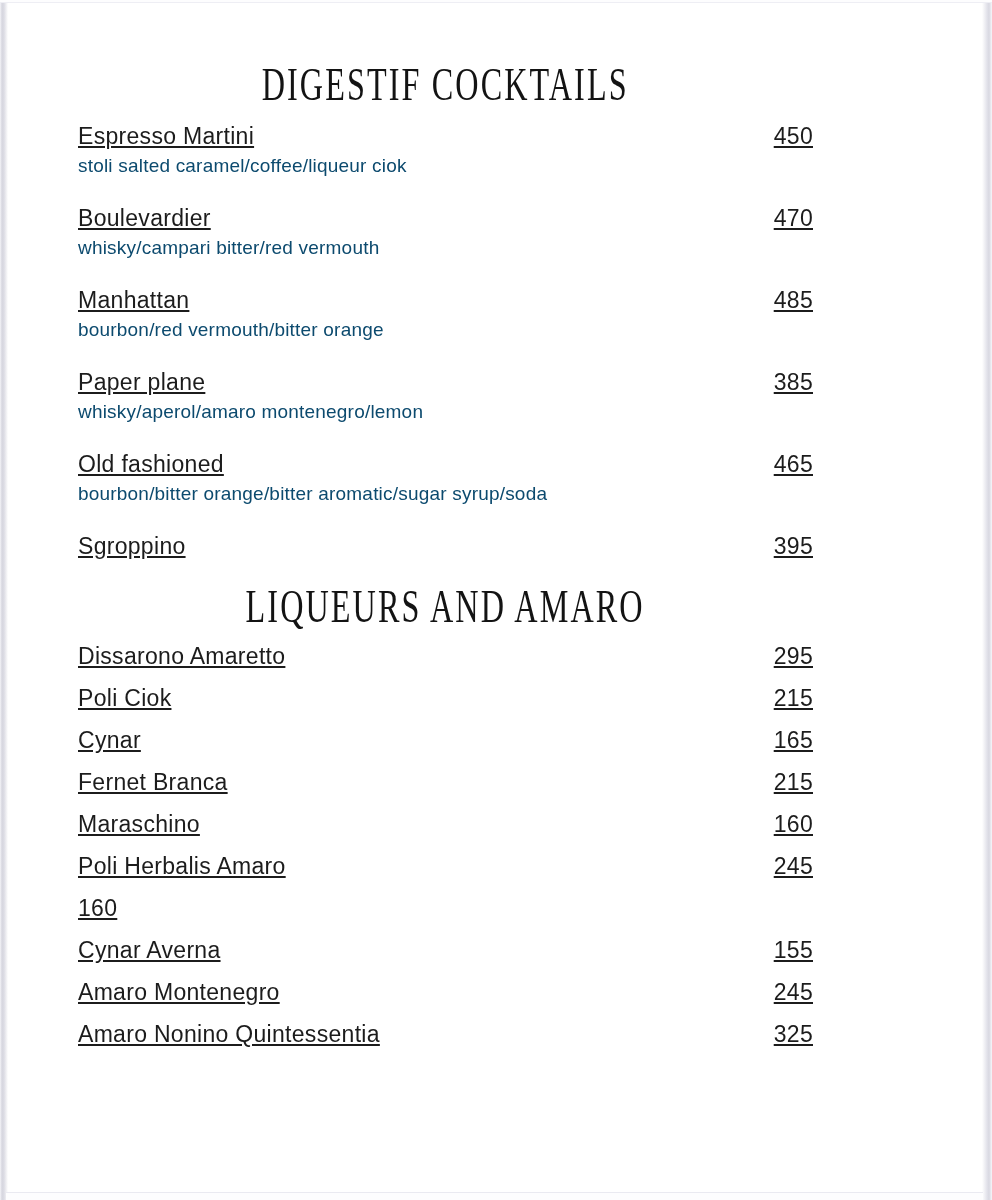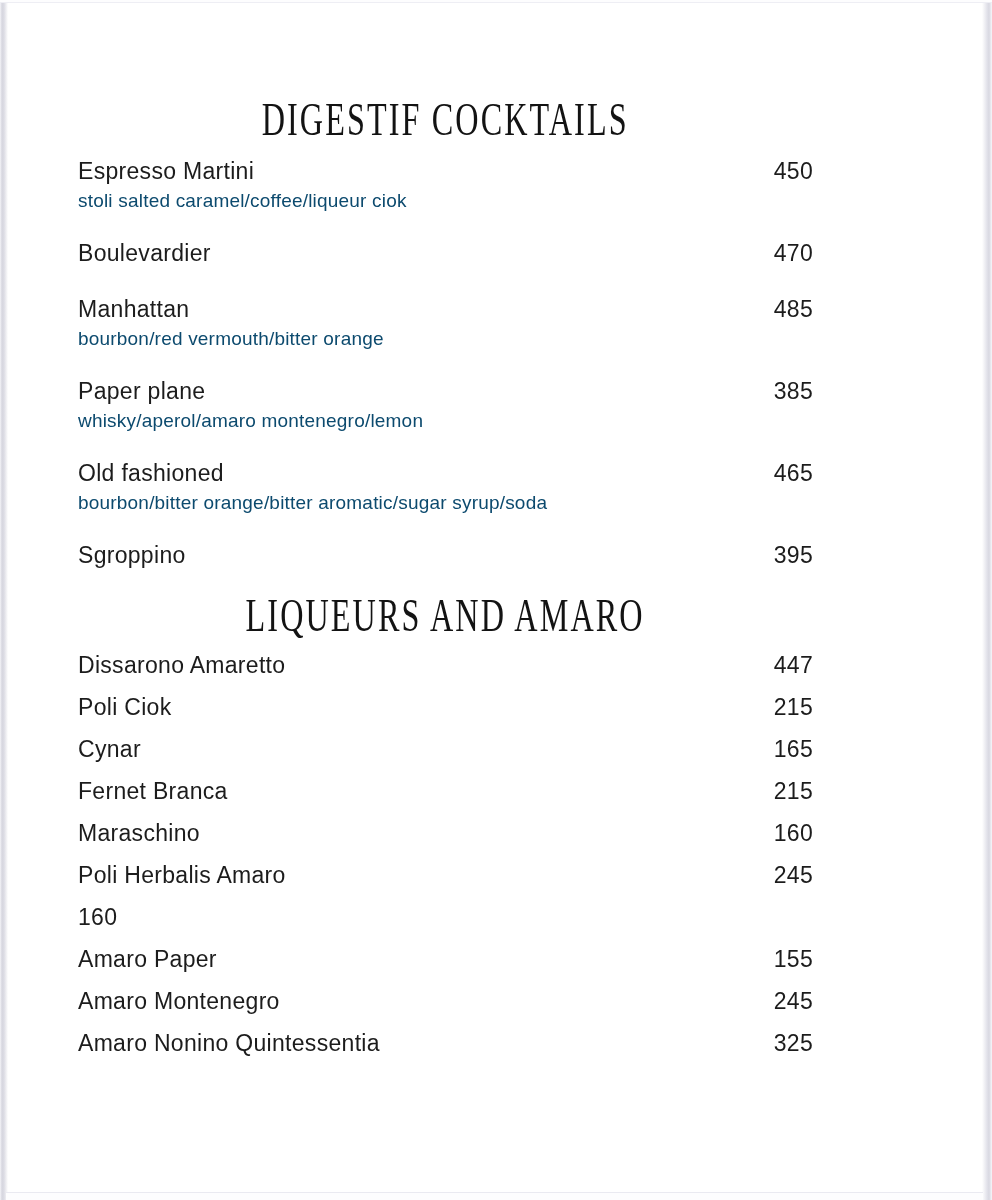--- a/index.html
+++ b/index.html
@@ -33,22 +33,22 @@
   }
   .edge-bottom {
     position: absolute; left: 6px; right: 9px; top: 1192px; height: 8px;
     background: #fdfdfe;
     border-top: 1px solid #eaeaf1;
   }
 
   
   .menu {
     position: absolute;
-    top: 7px; left: 78px; right: 179px;
-    padding-top: 88px;
+    top: 0; left: 78px; right: 179px;
+    padding-top: 60px;
   }
   .section-title {
     margin: 0 0 12px 0;
     text-align: center;
     font-family: "Liberation Serif", "DejaVu Serif", serif;
     font-weight: 400;
     font-size: 46px;
     line-height: 50px;
     color: #131313;
     white-space: nowrap;
@@ -66,20 +66,21 @@
   .item {
     margin: 0;
   }
   .item-head {
     display: flex;
     justify-content: space-between;
     align-items: baseline;
     font-size: 23px;
     line-height: 29px;
     letter-spacing: 0.3px;
+    text-decoration: underline;
   }
   .item-name { color: #1c1c1c; }
   .item-price { color: #1c1c1c; }
   .item-desc {
     font-size: 19px;
     line-height: 23px;
     margin-top: 3px;
     letter-spacing: 0.2px;
     color: #0c4a6e;
   }
@@ -107,20 +108,21 @@
         <span class="item-price">450</span>
       </div>
       <div class="item-desc">stoli salted caramel/coffee/liqueur ciok</div>
     </div>
 
     <div class="item cocktail">
       <div class="item-head">
         <span class="item-name">Boulevardier</span>
         <span class="item-price">470</span>
       </div>
+      <div class="item-desc">whisky/campari bitter/red vermouth</div>
     </div>
 
     <div class="item cocktail">
       <div class="item-head">
         <span class="item-name">Manhattan</span>
         <span class="item-price">485</span>
       </div>
       <div class="item-desc">bourbon/red vermouth/bitter orange</div>
     </div>
 
@@ -149,21 +151,21 @@
   </div>
 
   <div class="section">
     <h1 class="section-title second">
       <span class="title-inner">LIQUEURS AND AMARO</span>
     </h1>
 
     <div class="item simple">
       <div class="item-head">
         <span class="item-name">Dissarono Amaretto</span>
-        <span class="item-price">447</span>
+        <span class="item-price">295</span>
       </div>
     </div>
 
     <div class="item simple">
       <div class="item-head">
         <span class="item-name">Poli Ciok</span>
         <span class="item-price">215</span>
       </div>
     </div>
 
@@ -196,21 +198,21 @@
     </div>
 
     <div class="item simple">
       <div class="item-head">
         <span class="item-price">160</span>
       </div>
     </div>
 
     <div class="item simple">
       <div class="item-head">
-        <span class="item-name">Amaro Paper</span>
+        <span class="item-name">Cynar Averna</span>
         <span class="item-price">155</span>
       </div>
     </div>
 
     <div class="item simple">
       <div class="item-head">
         <span class="item-name">Amaro Montenegro</span>
         <span class="item-price">245</span>
       </div>
     </div>

